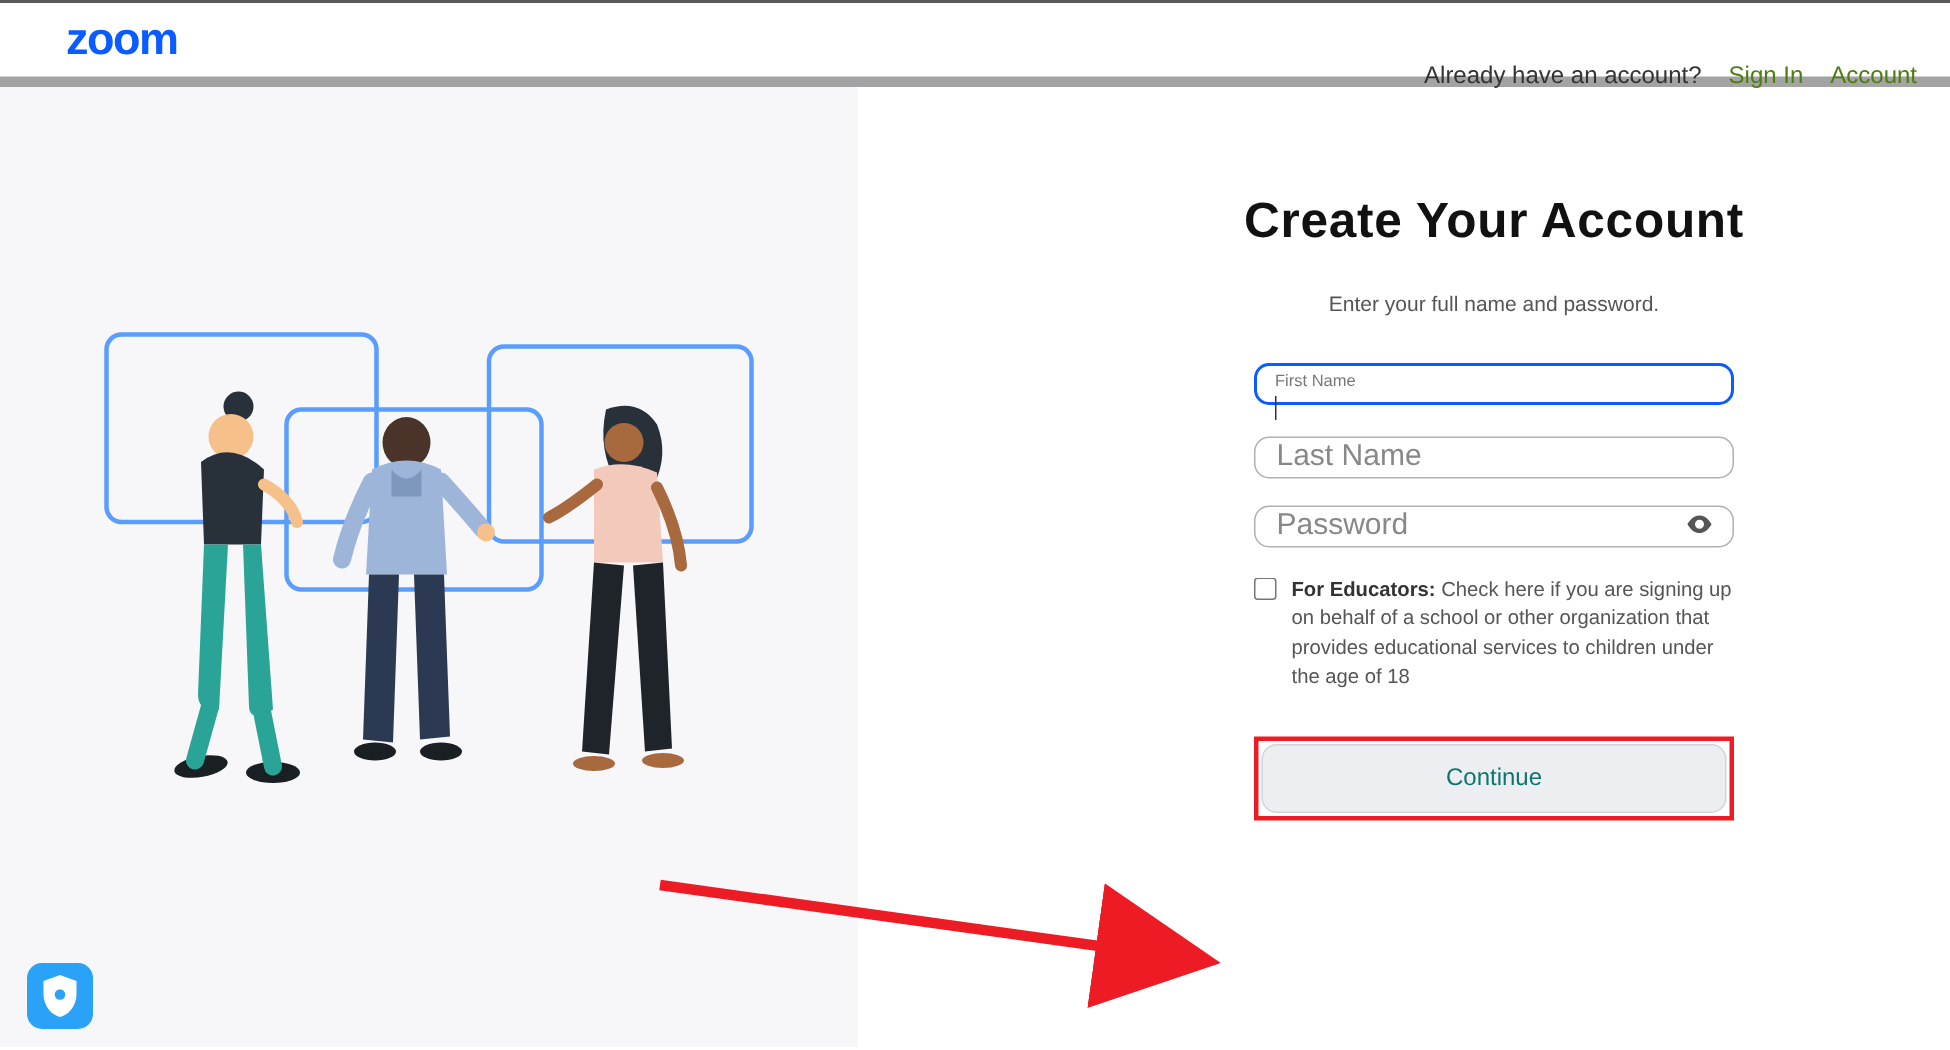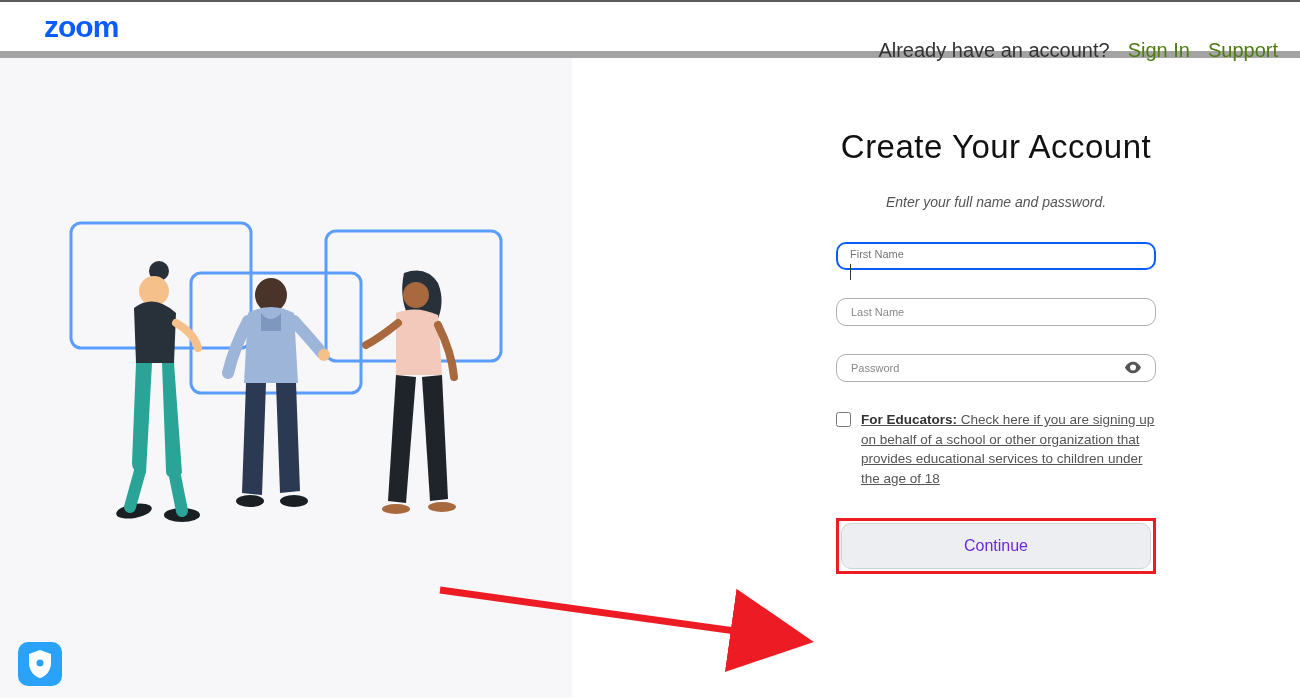--- a/index.html
+++ b/index.html
@@ -24,21 +24,21 @@
     color: #0b5cff;
     font-weight: 800;
     font-size: 30px;
     letter-spacing: -1px;
     font-family: Arial, sans-serif;
   }
   .header-right {
     display: flex;
     align-items: center;
     gap: 18px;
-    font-size: 20px;
+    font-size: 16px;
     margin-top: 48px;
   }
   .header-right .already { color: #333; }
   .header-right a { color: #4d7c0f; text-decoration: none; }
   .main {
     display: flex;
     height: calc(100% - 58px);
   }
   .left {
     flex: 0 0 44%;
@@ -49,47 +49,46 @@
     justify-content: center;
   }
   .right {
     flex: 1;
     padding: 70px 120px 0 240px;
     position: relative;
   }
   .title {
     text-align: center;
     font-size: 33px;
-    font-weight: 400;
+    font-weight: 700;
     color: #111;
     letter-spacing: 0.5px;
     margin-bottom: 28px;
   }
   .subtitle {
     text-align: center;
     color: #555;
     font-size: 14px;
     margin-bottom: 32px;
-    font-style: italic;
   }
   .form {
     width: 320px;
     margin: 0 auto;
   }
   .field {
     position: relative;
-    margin-bottom: 28px;
+    margin-bottom: 18px;
   }
   .field input {
     width: 100%;
     height: 28px;
     border: 1px solid #b0b0b0;
     border-radius: 10px;
     padding: 0 14px;
-    font-size: 11px;
+    font-size: 20px;
     color: #333;
     outline: none;
   }
   .field.focused input {
     border: 2px solid #0b5cff;
     padding-top: 12px;
   }
   .float-label {
     position: absolute;
     left: 14px;
@@ -115,41 +114,40 @@
     font-size: 15px;
     cursor: pointer;
   }
   .checkbox-row {
     display: flex;
     gap: 10px;
     font-size: 13.5px;
     color: #555;
     line-height: 1.45;
     margin-bottom: 30px;
-    text-decoration: underline;
   }
   .checkbox-row input[type="checkbox"] {
     width: 15px;
     height: 15px;
     margin-top: 2px;
     flex-shrink: 0;
   }
   .checkbox-row .bold { font-weight: 700; color: #333; }
   .continue-wrap {
     position: relative;
     border: 3px solid #ed1c24;
     padding: 2px;
   }
   .continue-btn {
     width: 100%;
     height: 46px;
     background: #eceef2;
     border: 1px solid #d0d4da;
     border-radius: 10px;
-    color: #6d28d9;
+    color: #0f766e;
     font-size: 16px;
     cursor: pointer;
   }
   
   .arrow {
     position: absolute;
     left: 430px;
     top: 570px;
     pointer-events: none;
   }
@@ -174,21 +172,21 @@
   }
 </style>
 </head>
 <body>
 
 <div class="header">
   <div class="logo">zoom</div>
   <div class="header-right">
     <span class="already">Already have an account?</span>
     <a href="#">Sign In</a>
-    <a href="#">Support</a>
+    <a href="#">Account</a>
   </div>
 </div>
 
 <div class="main">
   <div class="left">
     <div class="illus">
       <svg width="440" height="330" viewBox="0 0 440 330">
 
         <rect x="5" y="10" width="180" height="125" rx="10" fill="none" stroke="#5b9dff" stroke-width="3"></rect>
         <rect x="260" y="18" width="175" height="130" rx="10" fill="none" stroke="#5b9dff" stroke-width="3"></rect>

